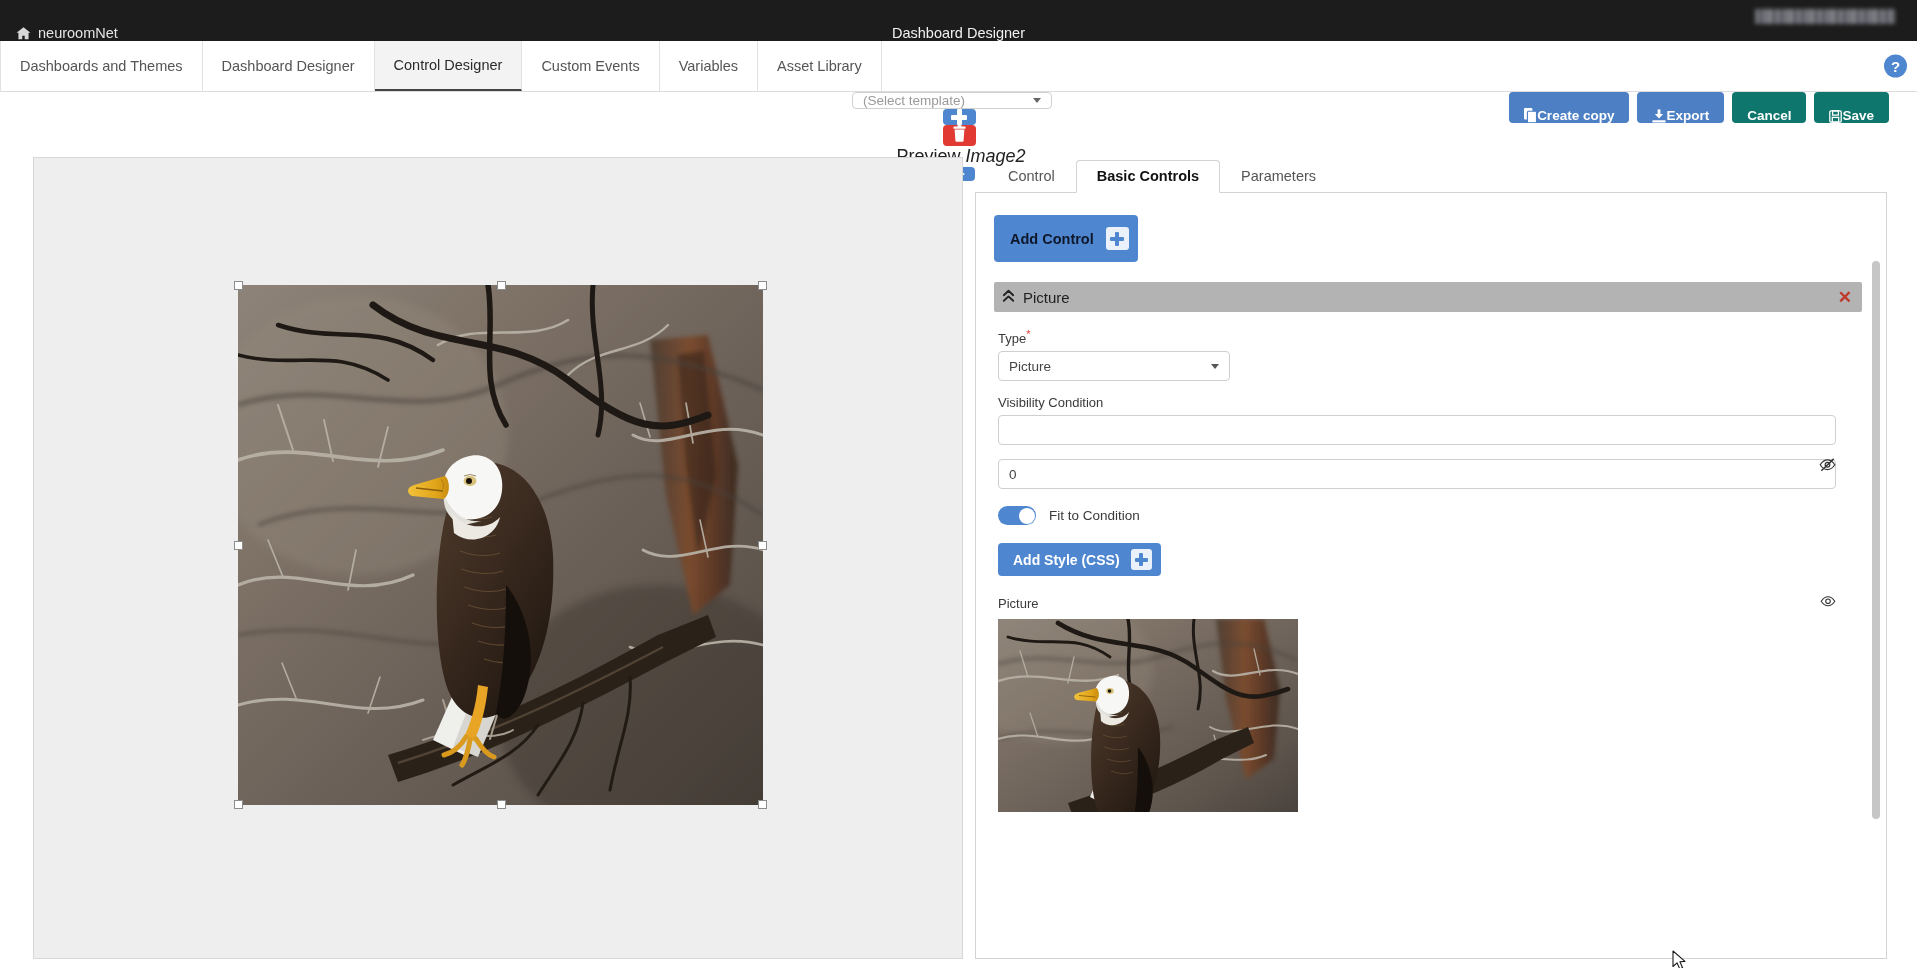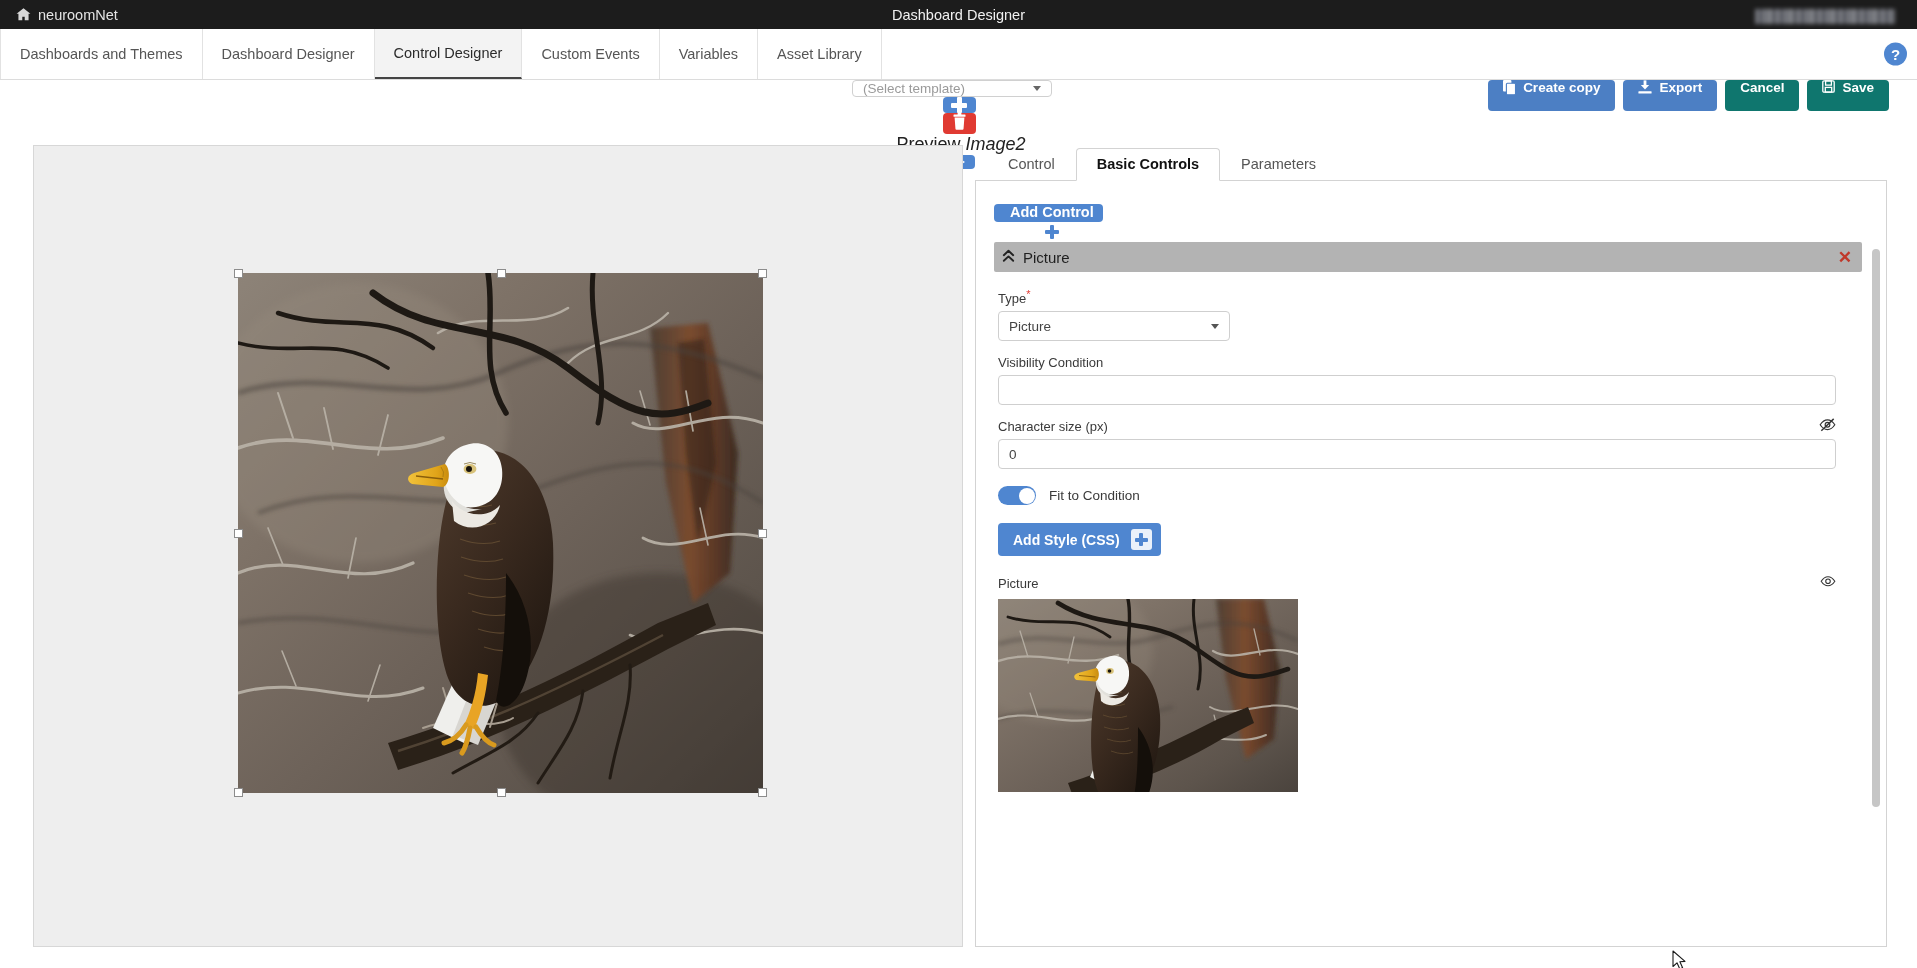--- a/index.html
+++ b/index.html
@@ -7,24 +7,24 @@
   html, body {
     margin: 0; padding: 0;
     width: 1917px; height: 968px;
     overflow: hidden;
     background: #ffffff;
     font-family: "Liberation Sans", sans-serif;
   }
 
   
   .topbar {
-    height: 29px;
+    height: 41px;
     background: #1c1c1c;
     display: flex;
-    align-items: center;
+    align-items: flex-end;
     position: relative;
     color: #d8d8d8;
   }
   .brand {
     display: flex; align-items: center;
     gap: 7px;
     margin-left: 16px;
     font-size: 14.5px;
     color: #e4e4e4;
   }
@@ -155,21 +155,21 @@
     position: absolute;
     right: 28px;
     display: flex; gap: 8px;
   }
   .btn {
     height: 31px;
     border: none; border-radius: 4px;
     color: #fff;
     font-size: 13.5px;
     font-weight: bold;
-    display: flex; align-items: flex-start; gap: 7px;
+    display: flex; align-items: flex-end; 
     padding: 0 15px;
     cursor: pointer;
     font-family: "Liberation Sans", sans-serif;
   }
   .btn.primary  { background: #4c7fc4; }
   .btn.disabled { background: #0f766e; cursor: default; }
   .btn svg { display:block; }
 
   
   .main {
@@ -244,29 +244,28 @@
     border: 1px solid #d3d3d3;
     border-top: none;
     background: #fff;
     padding: 22px 24px 0 18px;
     position: relative;
     overflow: hidden;
   }
   .addctl-btn {
     background: #4f86d0;
     border: none; border-radius: 4px;
-    height: 18px;
-    color: #ffffff;
+    height: 47px;
+    color: #0f172a;
     font-size: 14.5px;
     font-weight: bold;
     display: inline-flex; align-items: center; gap: 12px;
     padding: 0 9px 0 16px;
     cursor: pointer;
     font-family: "Liberation Sans", sans-serif;
-    flex-direction: column;
   }
   .addctl-btn .boxplus {
     width: 23px; height: 23px;
     background: #eaf1fa;
     border-radius: 3px;
     display: flex; align-items: center; justify-content: center;
     position: relative;
   }
   .addctl-btn .boxplus::before,
   .addctl-btn .boxplus::after {
@@ -676,21 +675,20 @@
           </div>
         </div>
 
 
         <div class="fld">
           <label class="flabel">Visibility Condition</label>
           <input class="txt-input" type="text" value="" style="">
         </div>
 
         <div class="fld">
-          <label class="flabel">Character size (px)</label>
           <span class="eye-ico">
             <svg width="17" height="15" viewBox="0 0 18 16" fill="none" stroke="#333" stroke-width="1.25">
               <path d="M1.2 8.3 C3.6 4.6, 6.2 3.1, 9 3.1 C11.8 3.1, 14.4 4.6, 16.8 8.3 C14.4 12, 11.8 13.5, 9 13.5 C6.2 13.5, 3.6 12, 1.2 8.3 Z"></path>
               <circle cx="9" cy="8.3" r="2.5"></circle>
               <path d="M2.4 14.6 L15.6 2" stroke-width="1.5"></path>
             </svg>
           </span>
           <input class="txt-input" type="text" value="0" style="">
         </div>
 

